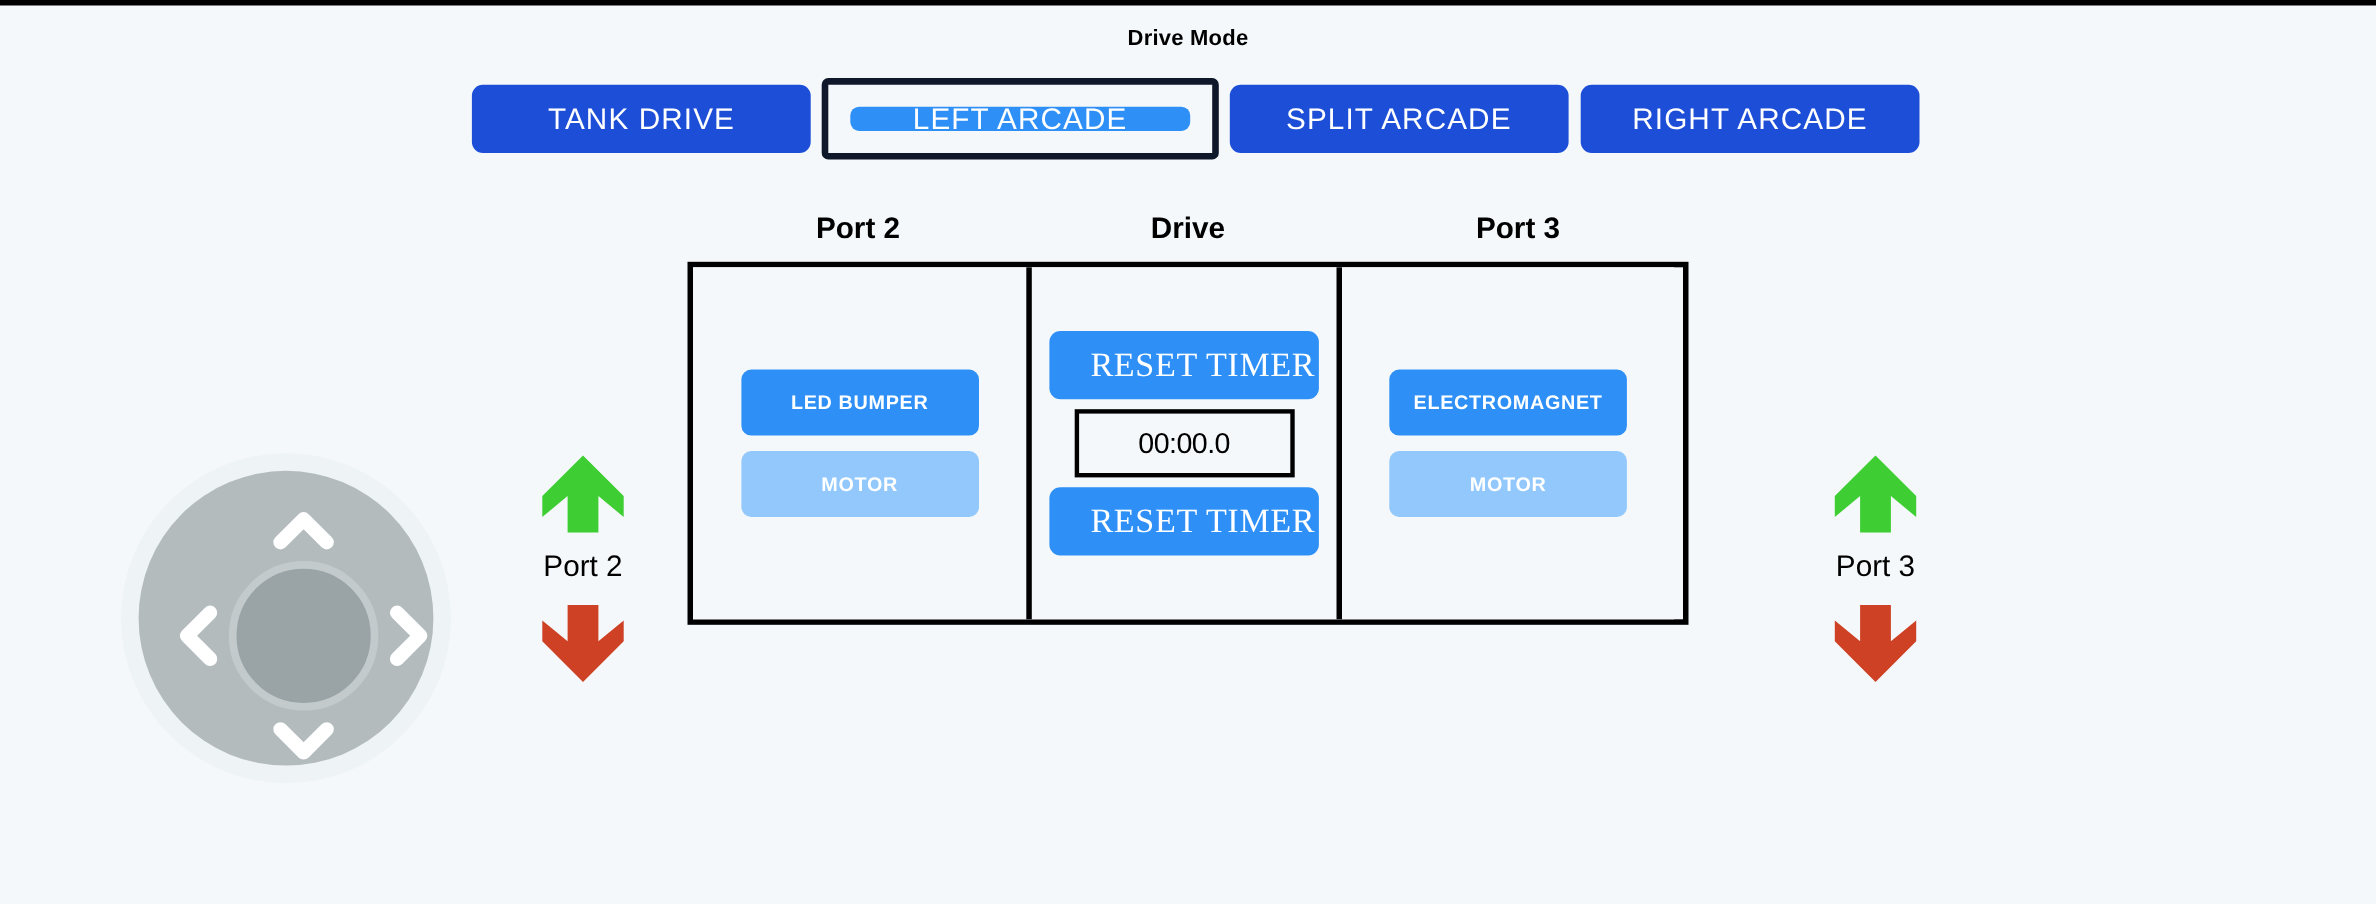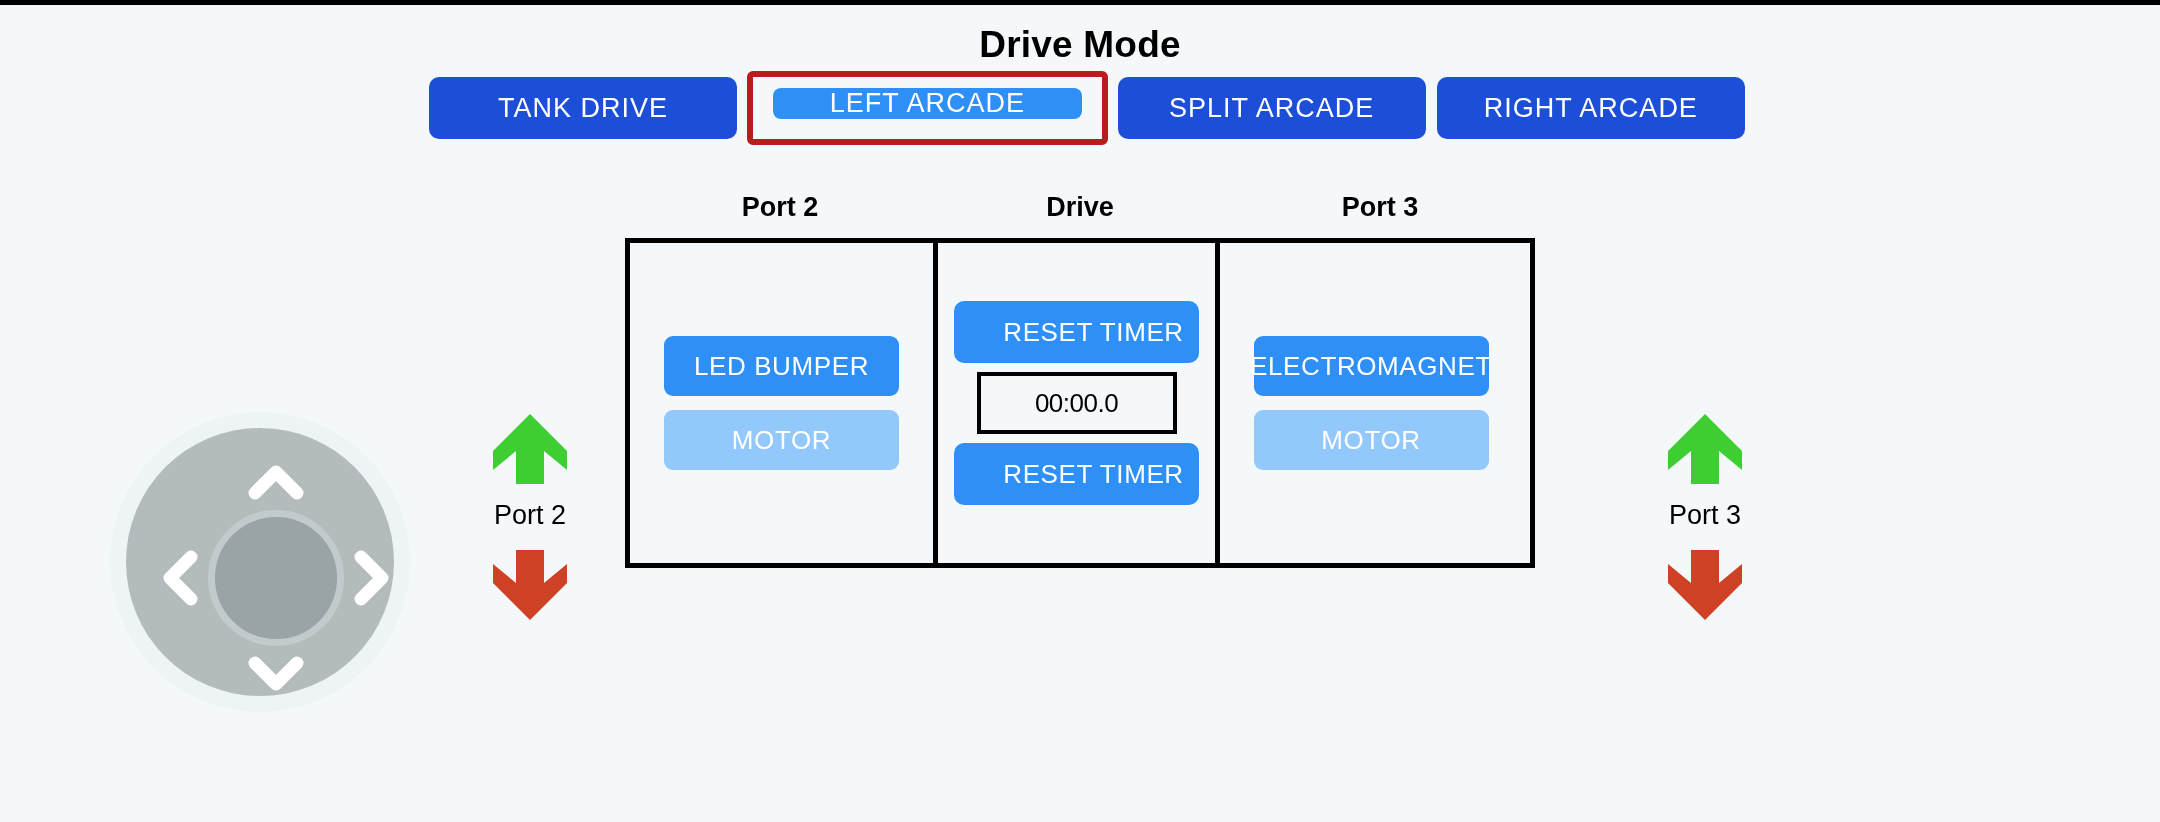--- a/index.html
+++ b/index.html
@@ -25,21 +25,21 @@
     background: #000000;
   }
 
   
   #drive-mode-title {
     position: absolute;
     top: 24px;
     left: 0;
     width: 2160px;
     text-align: center;
-    font-size: 37px;
+    font-size: 20px;
     font-weight: bold;
     color: #000000;
     letter-spacing: 0.2px;
   }
 
   #mode-button-row {
     position: absolute;
     top: 77px;
     left: 429px;
     width: 1316px;
@@ -68,23 +68,22 @@
     background: #2e90f7;
     border-radius: 8px;
   }
 
   .mode-button-wrap-selected {
     position: relative;
     flex: 1 1 0;
     display: flex;
     padding: 20px;
     margin: -6px -1px;
-    border: 6px solid #b91c1c;
+    border: 6px solid #0f172a;
     border-radius: 6px;
-    align-items: flex-end;
   }
   .mode-button-wrap-selected .mode-button { flex: 1 1 auto; }
 
   
   .column-caption {
     position: absolute;
     font-size: 27px;
     font-weight: bold;
     color: #000000;
     text-align: center;
@@ -116,54 +115,55 @@
   #panel-column-port2 { width: 303px; }
   #panel-column-timer {
     width: 287px;
     border-left: 5px solid #000000;
     border-right: 5px solid #000000;
     justify-content: center;
   }
   #panel-column-port3 { width: 302px; }
 
   .device-button {
-    width: 235px;
+    width: 216px;
     height: 60px;
     border-radius: 9px;
     display: flex;
     align-items: center;
     justify-content: center;
     color: #ffffff;
-    font-size: 26px;
+    font-size: 18px;
     letter-spacing: 0.6px;
     cursor: pointer;
     user-select: none;
     border: none;
     font-family: "Liberation Sans", sans-serif;
+    font-weight: bold;
   }
   .device-button.active   { background: #2e90f7; }
   .device-button.inactive { background: #92c8fb; }
   .device-button + .device-button { margin-top: 14px; }
 
   
   .timer-button {
     width: 245px;
     height: 62px;
     border-radius: 10px;
     background: #2e90f7;
     color: #ffffff;
-    font-size: 26px;
+    font-size: 31px;
     letter-spacing: 0.6px;
     display: flex;
     align-items: center;
     justify-content: center;
     cursor: pointer;
     user-select: none;
     border: none;
-    font-family: Liberation Sans, sans-serif;
+    font-family: Liberation Serif, serif;
     padding-left: 34px;
   }
 
   #timer-display {
     width: 200px;
     height: 62px;
     margin: 9px 0;
     border: 4px solid #000000;
     background: #f4f8fa;
     display: flex;

